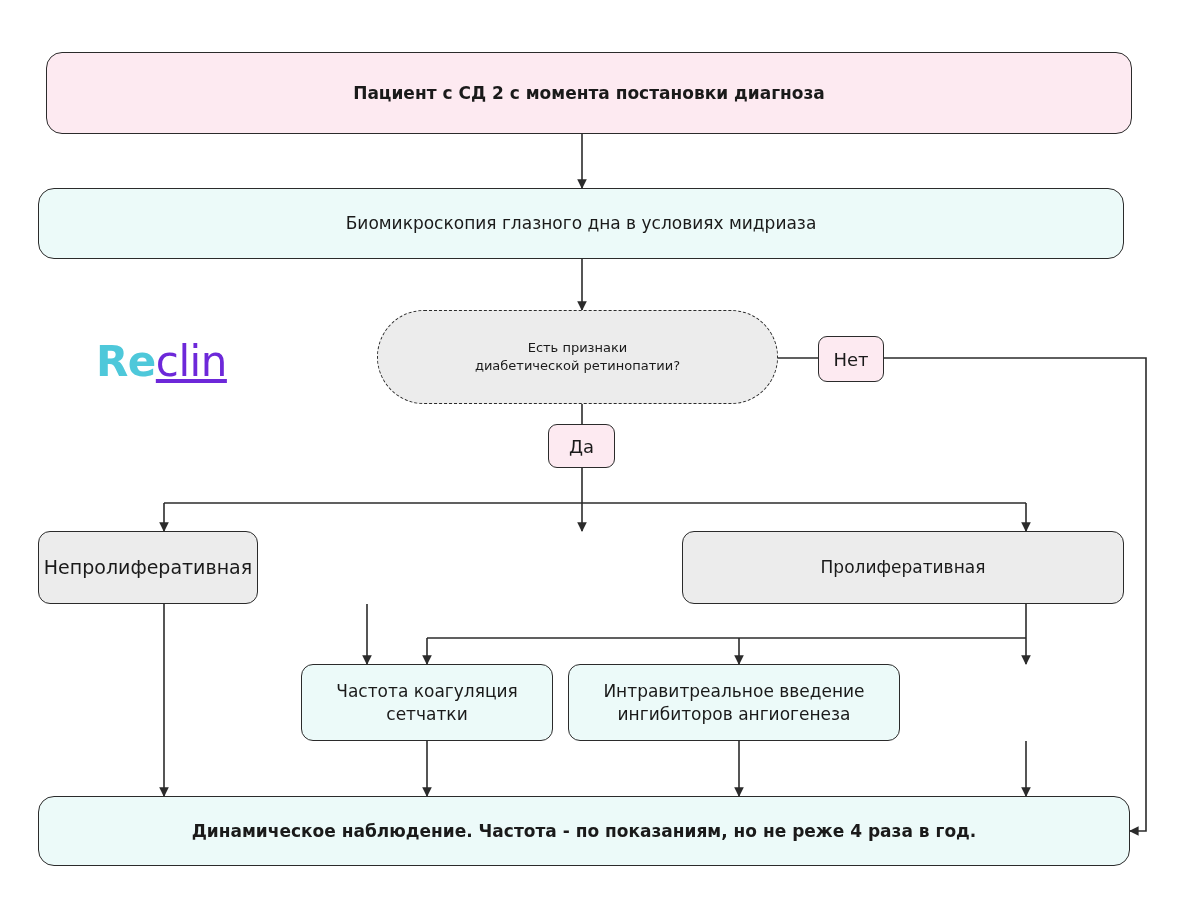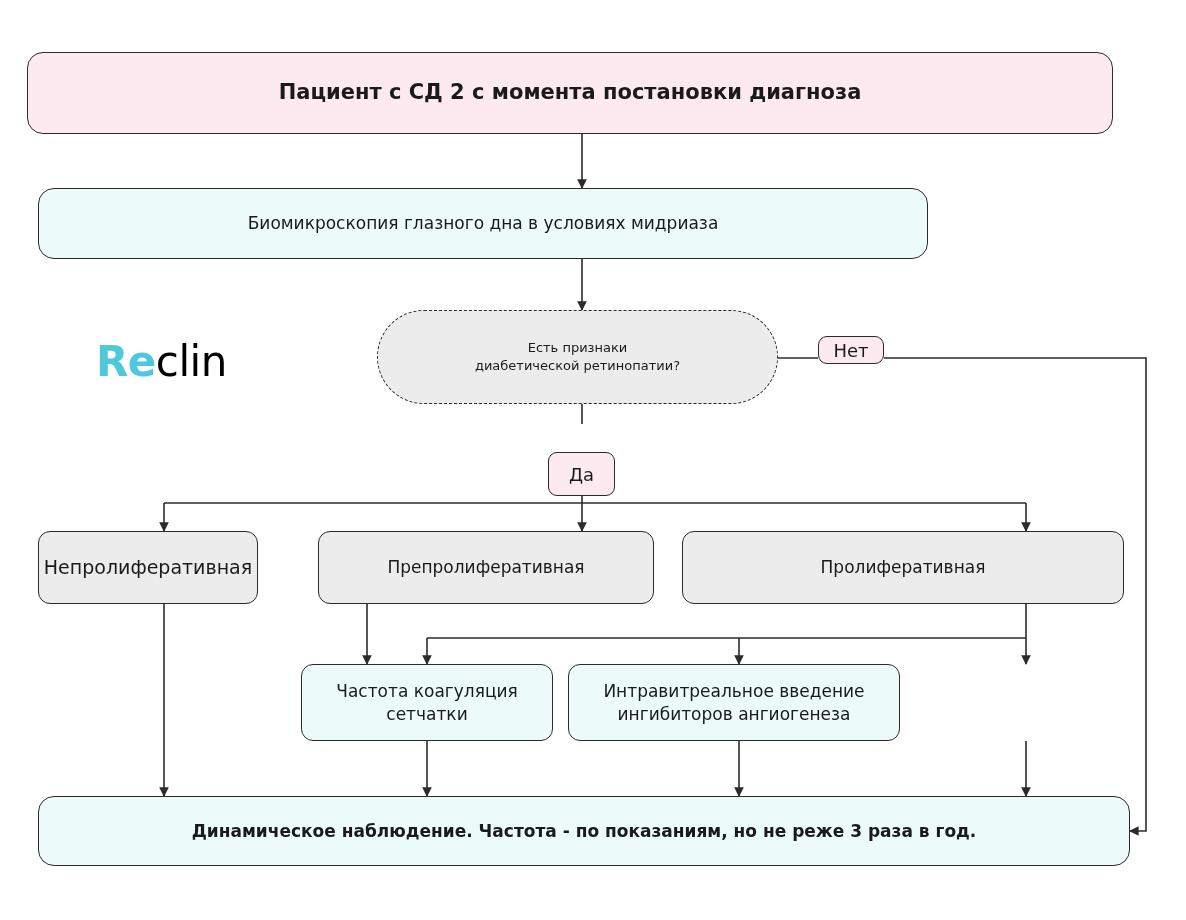--- a/index.html
+++ b/index.html
@@ -76,21 +76,21 @@
   #logo {
     position: absolute;
     left: 96px;
     top: 337px;
     font-size: 42px;
     font-weight: bold;
     letter-spacing: -0.5px;
     user-select: none;
   }
   #logo .lg-re { color: #4ec8da; }
-  #logo .lg-clin { color: #000000; font-weight: normal; }
+  #logo .lg-clin { color: #6d28d9; font-weight: normal; text-decoration: underline; }
 </style>
 </head>
 <body>
 
 <div id="canvas">
 
   <svg class="connectors" viewBox="0 0 1186 920">
     <defs>
       <marker id="arrow" viewBox="0 0 10 10" refX="9" refY="5" markerWidth="6" markerHeight="6" orient="auto-start-reverse">
         <path d="M 0 0 L 10 5 L 0 10 z" fill="#2b2b2b"></path>
@@ -130,51 +130,50 @@
       <path d="M 778 358 L 818 358"></path>
 
       <path d="M 884 358 L 1146 358 L 1146 831 L 1130 831" marker-end="url(#arrow)"></path>
     </g>
   </svg>
 
   <div id="logo">
     <span class="lg-re">Re</span><span class="lg-clin">clin</span>
   </div>
 
-  <div class="node node-pink rounded-lg bold" style="left:27px; top:52px; width:1086px; height:82px; font-size:21px;">Пациент с СД 2 с момента постановки диагноза</div>
+  <div class="node node-pink rounded-lg bold" style="left:46px; top:52px; width:1086px; height:82px; font-size:17px;">Пациент с СД 2 с момента постановки диагноза</div>
 
-  <div class="node node-cyan rounded-lg" style="left:38px; top:188px; width:890px; height:71px; font-size:17px;">Биомикроскопия глазного дна в условиях мидриаза</div>
+  <div class="node node-cyan rounded-lg" style="left:38px; top:188px; width:1086px; height:71px; font-size:17px;">Биомикроскопия глазного дна в условиях мидриаза</div>
 
   <div class="decision" style="left:377px; top:310px; width:401px; height:94px; font-size:13px;">
     <div>
       <div>Есть признаки</div>
       <div>диабетической ретинопатии?</div>
     </div>
   </div>
 
-  <div class="edge-label" style="left:548px; top:424px; width:67px; height:44px; font-size:18px;margin-top:28px;">Да</div>
+  <div class="edge-label" style="left:548px; top:424px; width:67px; height:44px; font-size:18px;">Да</div>
 
-  <div class="edge-label" style="left:818px; top:336px; width:66px; height:28px; font-size:18px;">Нет</div>
+  <div class="edge-label" style="left:818px; top:336px; width:66px; height:46px; font-size:18px;">Нет</div>
 
   <div class="node node-gray rounded-md" style="left:38px; top:531px; width:220px; height:73px; font-size:19px;">Непролиферативная</div>
 
-  <div class="node node-gray rounded-md" style="left:318px; top:531px; width:336px; height:73px; font-size:17px;">Препролиферативная</div>
 
   <div class="node node-gray rounded-md" style="left:682px; top:531px; width:442px; height:73px; font-size:17px;">Пролиферативная</div>
 
   <div class="node node-cyan rounded-md" style="left:301px; top:664px; width:252px; height:77px; font-size:17px;">
     <div>
       <div>Частота коагуляция</div>
       <div>сетчатки</div>
     </div>
   </div>
 
   <div class="node node-cyan rounded-md" style="left:568px; top:664px; width:332px; height:77px; font-size:17px;">
     <div>
       <div>Интравитреальное введение</div>
       <div>ингибиторов ангиогенеза</div>
     </div>
   </div>
 
 
-  <div class="node node-cyan rounded-lg bold" style="left:38px; top:796px; width:1092px; height:70px; font-size:17px;">Динамическое наблюдение. Частота - по показаниям, но не реже 3 раза в год.</div>
+  <div class="node node-cyan rounded-lg bold" style="left:38px; top:796px; width:1092px; height:70px; font-size:17px;">Динамическое наблюдение. Частота - по показаниям, но не реже 4 раза в год.</div>
 
 </div>
 
 </body></html>

